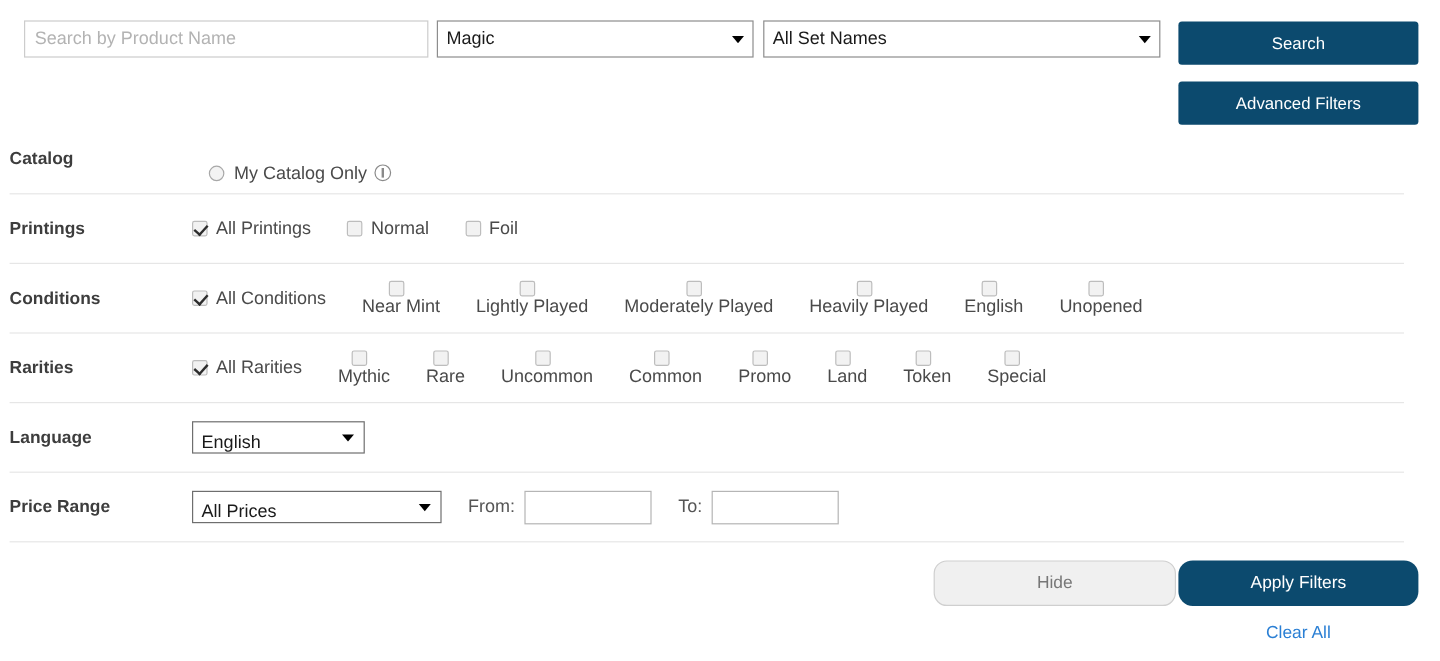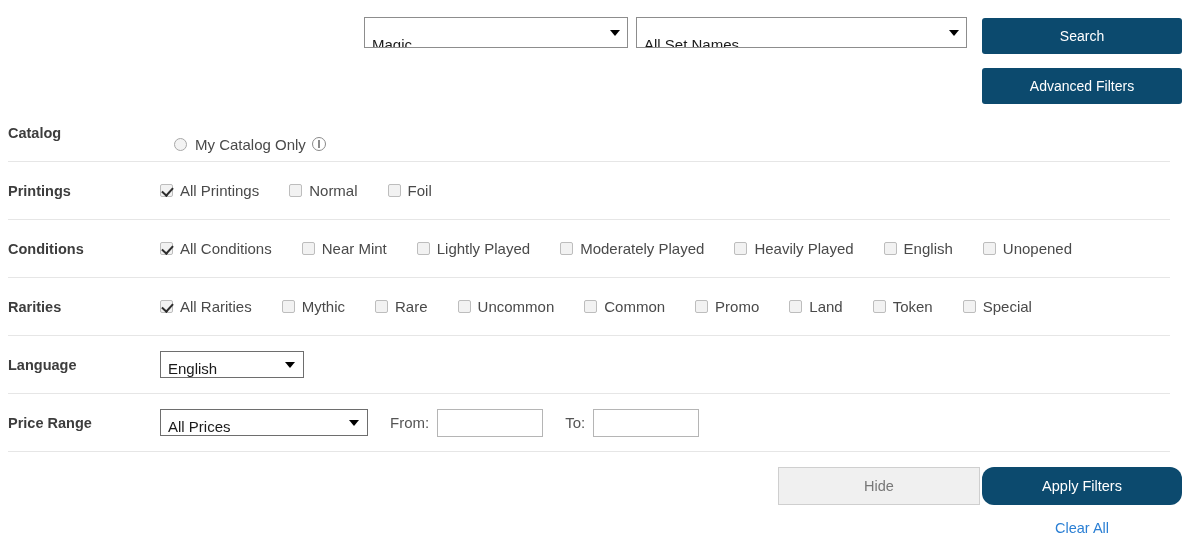--- a/index.html
+++ b/index.html
@@ -32,21 +32,21 @@
   .search-input::placeholder { color: #b3b3b3; }
 
   .sel {
     position: absolute; top: 0;
     height: 31px;
     border: 1px solid #8d8d8d;
     background: #ffffff;
     font-family: "Liberation Sans", sans-serif;
     font-size: 15px;
     color: #1a1a1a;
-    padding: 12px 24px 0 7px;
+    padding: 0 24px 0 7px;
     line-height: 29px;
     cursor: default;
     white-space: nowrap;
     overflow: hidden;
   }
   .sel .caret {
     position: absolute; right: 7px; top: 50%;
     transform: translateY(-50%);
     width: 0; height: 0;
     border-left: 5px solid transparent;
@@ -186,21 +186,21 @@
     outline: none;
   }
 
   
   .footer { position: absolute; left: 0; top: 462px; width: 1200px; height: 89px; }
   #hide-btn {
     position: absolute; left: 778px; top: 5px;
     width: 202px; height: 38px;
     background: #f0f0f0;
     border: 1px solid #cfcfcf;
-    border-radius: 0;
+    border-radius: 11px;
     color: #777777;
     font-family: "Liberation Sans", sans-serif;
     font-size: 14.5px;
     text-align: center; line-height: 36px;
     cursor: pointer;
   }
   #apply-btn {
     left: 982px; top: 5px; width: 200px; height: 38px; line-height: 38px;
     font-size: 14.5px;
     border-radius: 12px;
@@ -209,30 +209,31 @@
     position: absolute; left: 982px; top: 58px;
     width: 200px;
     text-align: center;
     font-size: 14.5px;
     color: #2a7fd4;
     cursor: pointer;
   }
 
   
   .gap-24 { margin-left: 24px; }
-  .gap-30 { margin-left: 30px; }
+  .gap-30 { margin-left: 30px; flex-direction: column; }
   .gap-34 { margin-left: 30px; }
   .gap-38 { margin-left: 38px; margin-top: 23px; }
 </style>
 </head>
 <body>
 
 <div class="page">
 
   <div class="topbar">
+    <input class="search-input" type="text" placeholder="Search by Product Name" style="">
 
     <div class="sel" id="cat-select">
       <span>Magic</span>
       <span class="caret"></span>
     </div>
 
     <div class="sel" id="set-select">
       <span>All Set Names</span>
       <span class="caret"></span>
     </div>

